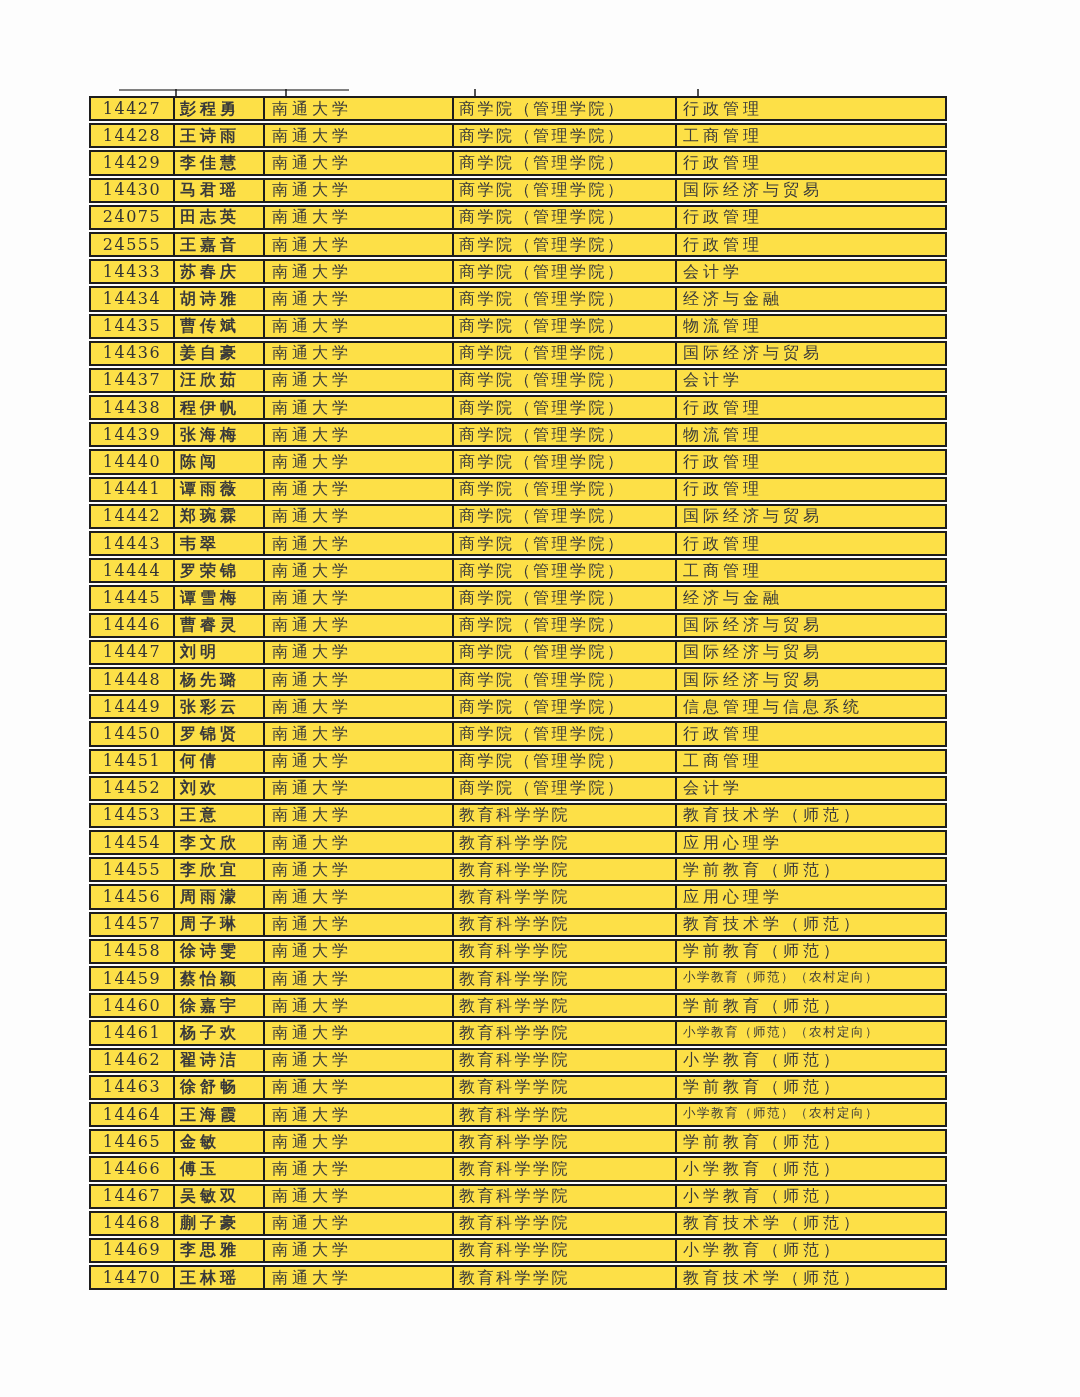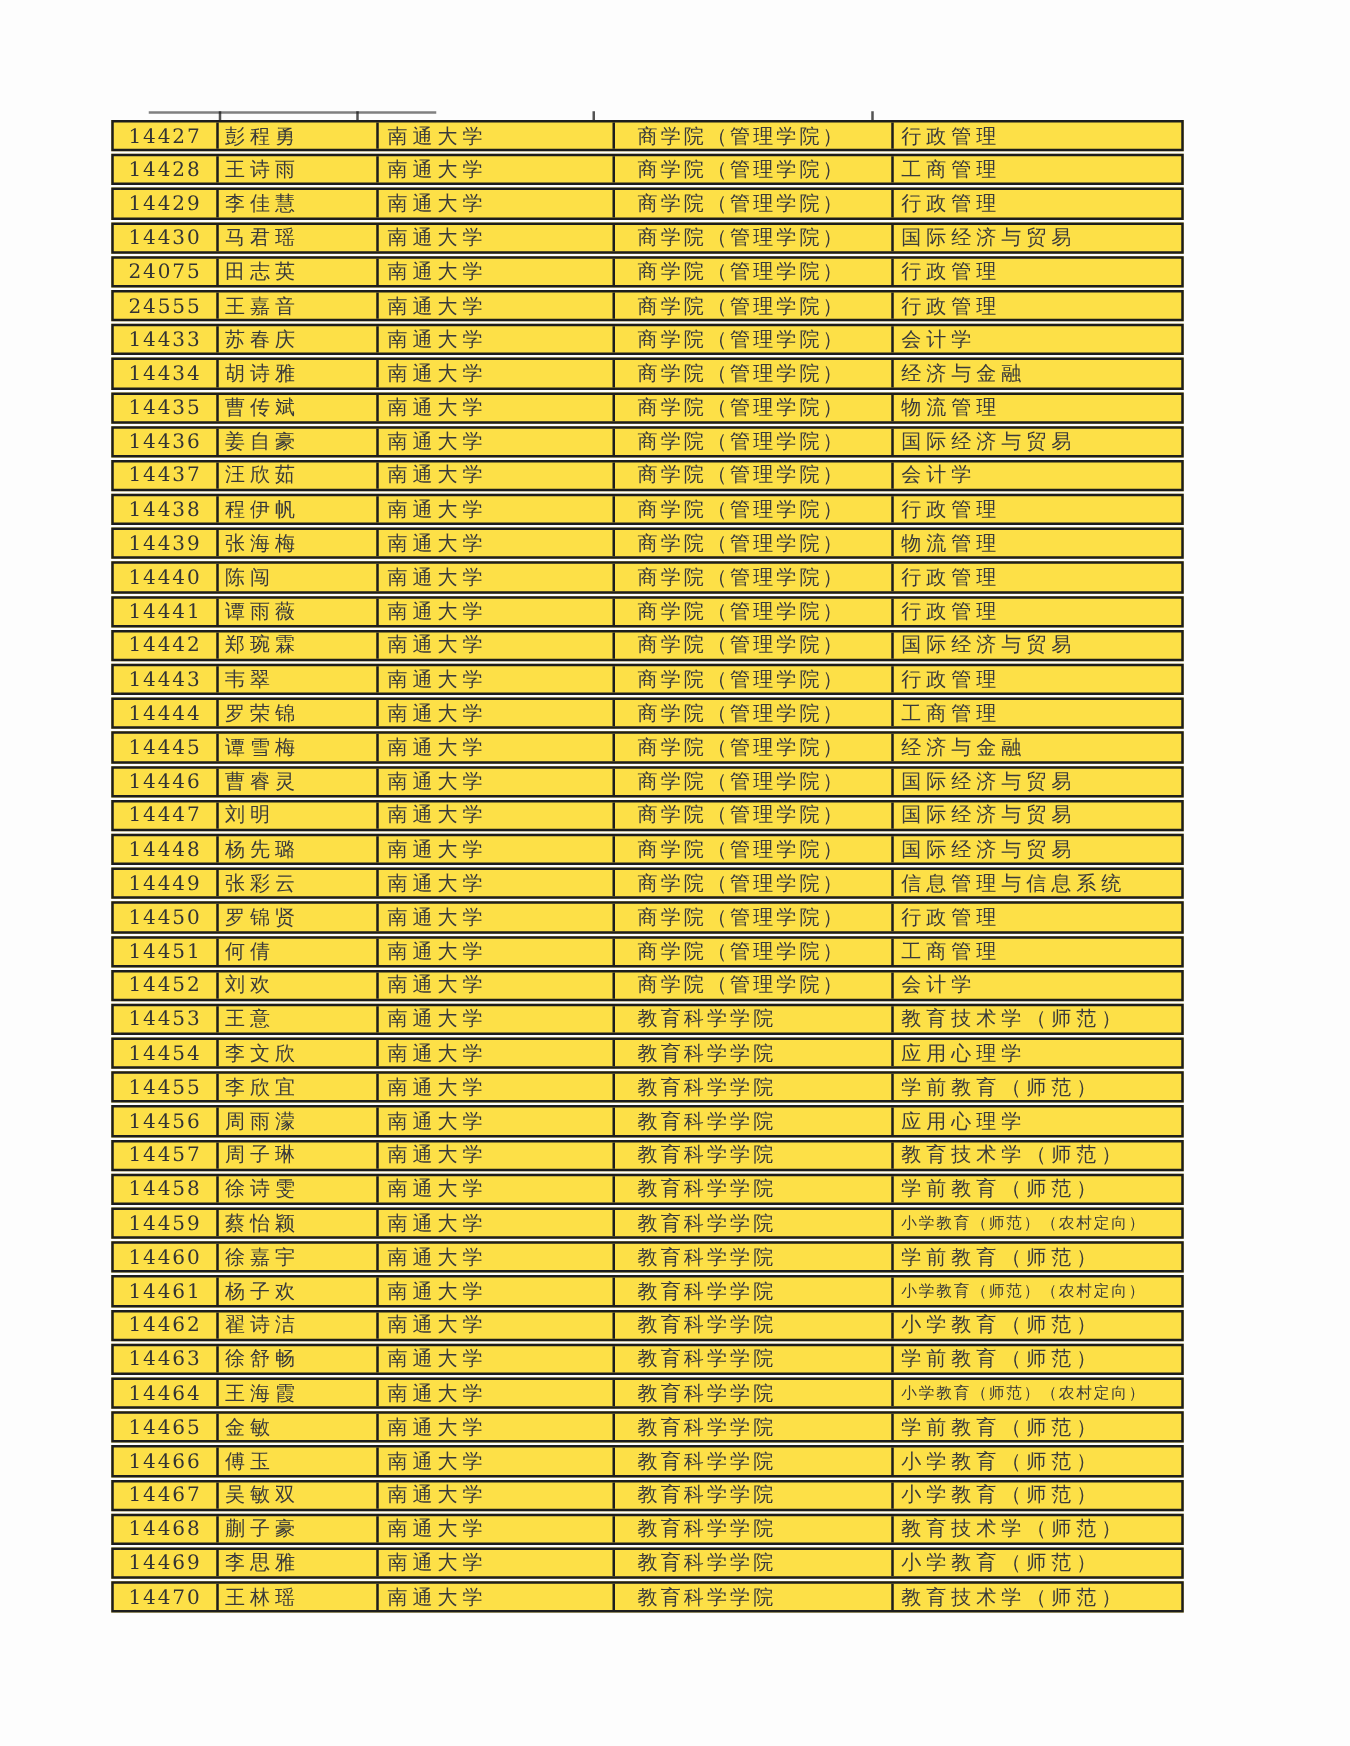--- a/index.html
+++ b/index.html
@@ -49,25 +49,25 @@
     overflow: hidden; white-space: nowrap;
     color: #333333;
     font-size: 16px;
     line-height: 1;
   }
   .c-id {
     width: 84px;
     justify-content: center;
     letter-spacing: 1.5px;
   }
-  .c-name    { width: 128px; padding-left: 5px; letter-spacing: 4px; color: #3a3a3a; }
+  .c-name    { width: 90px; padding-left: 5px; letter-spacing: 4px; color: #3a3a3a; font-weight: bold; }
   .c-univ    { width: 189px; padding-left: 7px; letter-spacing: 4px; color: #3a3a3a; text-align: right; }
-  .c-college { width: 223px; padding-left: 18px; letter-spacing: 2.5px; color: #3a3a3a; }
+  .c-college { width: 223px; padding-left: 5px; letter-spacing: 2.5px; color: #3a3a3a; }
   .c-major   { width: 213px; padding-left: 6px; letter-spacing: 4px; color: #3a3a3a; border-right: none; }
-  .c-major.small { font-size: 12.5px; letter-spacing: 1.5px; }
+  .c-major.small { font-size: 12.5px; letter-spacing: 1.5px; font-family: Liberation Mono, monospace; }
 </style>
 </head>
 <body>
 
 <div class="page">
   <div class="table-wrap">
 
     <div class="prev-line"></div>
     <div class="stub s1"></div>
     <div class="stub s2"></div>

